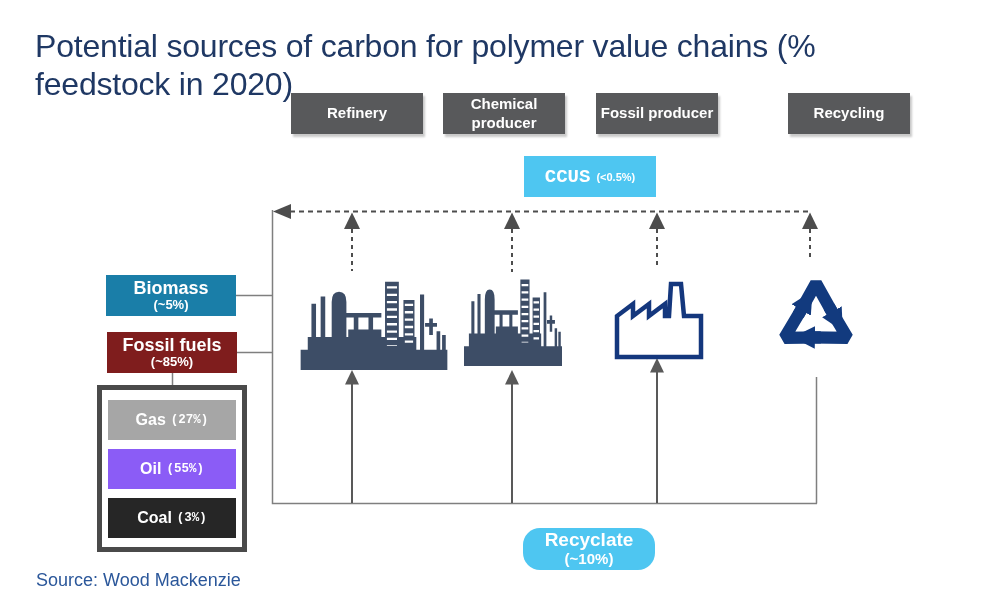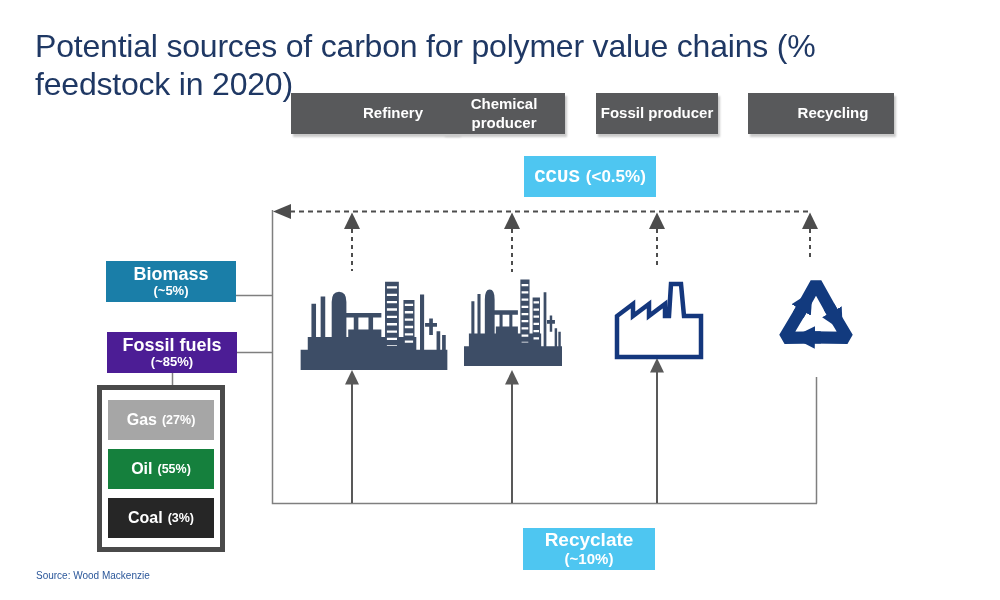--- a/index.html
+++ b/index.html
@@ -10,58 +10,58 @@
   .title{
     position:absolute;left:35px;top:28px;width:920px;
     font-size:32px;line-height:1.18;color:#1F3864;letter-spacing:-0.2px;
   }
   .stage-box{
     position:absolute;top:93px;height:41px;background:#58595B;color:#fff;
     display:flex;align-items:center;justify-content:center;text-align:center;
     font-size:15px;font-weight:bold;line-height:1.25;
     box-shadow:2px 3px 2px #c9c9c9;
   }
-  .stage-refinery{left:291px;width:132px;padding-left:36px;}
+  .stage-refinery{left:291px;width:132px;}
   .stage-chemical{left:443px;width:122px;}
   .stage-polymer{left:596px;width:122px;}
-  .stage-recycling{left:748px;width:122px;padding-left:24px;}
+  .stage-recycling{left:788px;width:122px;}
   .blue-box{
     position:absolute;background:#4EC6F1;color:#fff;display:flex;
     align-items:center;justify-content:center;text-align:center;
   }
   .ccus{left:524px;top:156px;width:132px;height:41px;}
   .ccus .big{font-size:19px;font-weight:bold;font-family:Liberation Mono, monospace;}
-  .ccus .small{font-size:17px;font-weight:bold;margin-left:6px;}
-  .recyclate{left:523px;top:528px;width:132px;height:42px;flex-direction:column;line-height:1.1;}
+  .ccus .small{font-size:11px;font-weight:bold;margin-left:6px;}
+  .recyclate{left:523px;top:528px;width:132px;height:42px;flex-direction:column;line-height:1.1;border-radius:17px;}
   .recyclate .big{font-size:19px;font-weight:bold;}
   .recyclate .small{font-size:15px;font-weight:bold;}
   .feed-box{
     position:absolute;width:130px;height:41px;color:#fff;display:flex;
     flex-direction:column;align-items:center;justify-content:center;line-height:1.05;
   }
   .feed-box .big{font-size:18px;font-weight:bold;}
   .feed-box .small{font-size:13px;font-weight:bold;}
-  .biomass{left:106px;top:261px;background:#1A7EA8;}
-  .fossil{left:107px;top:332px;background:#4c1d95;}
+  .biomass{left:106px;top:275px;background:#1A7EA8;}
+  .fossil{left:107px;top:332px;background:#7f1d1d;}
   .breakdown{
-    position:absolute;left:97px;top:385px;width:128px;height:167px;
+    position:absolute;left:97px;top:385px;width:150px;height:167px;
     box-sizing:border-box;border:5px solid #4a4a4a;background:#fff;
     display:flex;flex-direction:column;justify-content:center;gap:9px;padding:8px 6px;
   }
   .bd-row{
     height:40px;color:#fff;display:flex;align-items:center;justify-content:center;
     flex:0 0 auto;
   }
   .bd-row .big{font-size:16px;font-weight:bold;}
-  .bd-row .small{font-size:12.5px;font-weight:bold;margin-left:5px;}
+  .bd-row .small{font-size:12.5px;font-weight:bold;margin-left:5px;font-family:Liberation Mono, monospace;}
   .bd-gas{background:#A6A6A6;}
-  .bd-oil{background:#15803d;}
+  .bd-oil{background:#8b5cf6;}
   .bd-coal{background:#262626;}
   .source{
-    position:absolute;left:36px;top:570px;font-size:10px;color:#2B579A;
+    position:absolute;left:36px;top:570px;font-size:18px;color:#2B579A;
   }
   .lines,.icon{position:absolute;pointer-events:none;}
   .lines{left:0;top:0;}
 </style>
 </head>
 <body>
 
 <div class="canvas">
 
   <div class="title">Potential sources of carbon for polymer value chains (% feedstock in 2020)</div>

